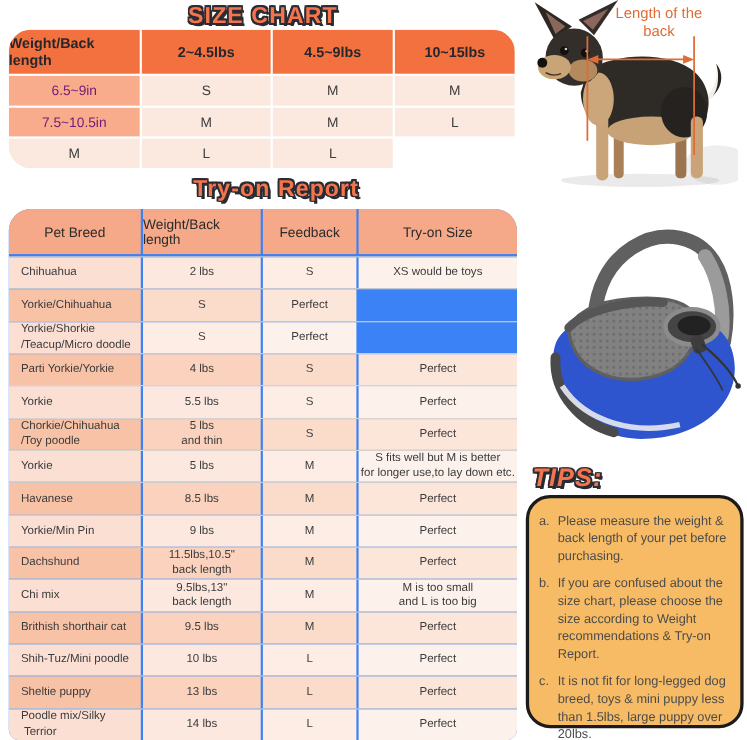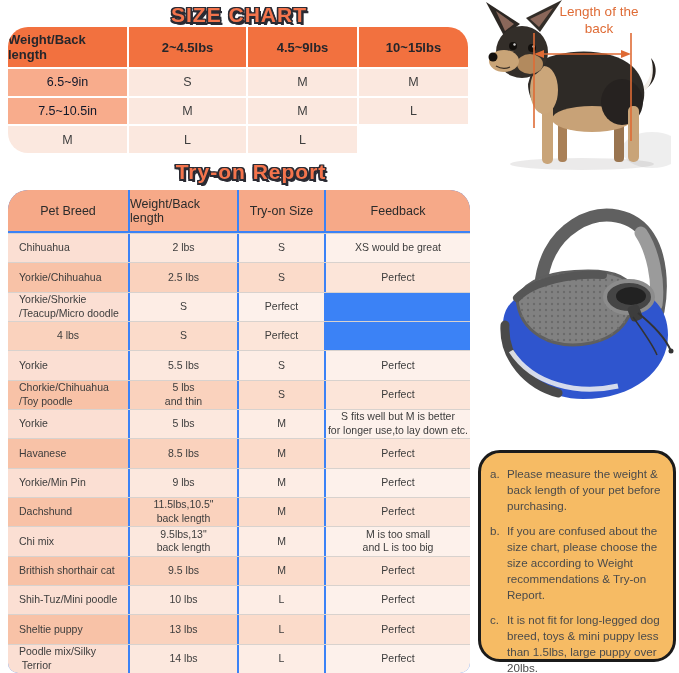--- a/index.html
+++ b/index.html
@@ -24,21 +24,21 @@
 
   
   .size-table {
     position:absolute; left:8px; top:27px; width:460px; height:126px;
     border-radius:20px; overflow:hidden; background:#ffffff;
     display:grid; grid-template-rows:40px 1fr 1fr 1fr; row-gap:2px;
   }
   .srow { display:grid; grid-template-columns:119px 117px 109px 1fr; column-gap:2px; }
   .scell { display:flex; align-items:center; justify-content:center; font-size:12.5px; color:#3f3f3f; }
   .size-head .scell { background:#F2713F; color:#26262b; font-weight:600; font-size:13px; }
-  .scell.rowlabel { background:#F8AC8C; color:#0f172a; }
+  .scell.rowlabel { background:#F8AC8C; color:#701a75; }
   .scell.val { background:#FBE8DF; }
 
   
   .dog-figure { position:absolute; left:460px; top:0; width:211px; height:172px; }
   .dog-annotation {
     position:absolute; left:96px; top:4px; width:86px; text-align:center;
     color:#DF6B35; font-size:13.5px; line-height:1.25;
   }
 
   
@@ -152,43 +152,43 @@
     </svg>
     <div class="dog-annotation">Length of the back</div>
   </div>
 
   <div id="tryon-title" class="display-title">Try-on Report</div>
 
   <div class="tryon-table">
     <div class="tryon-head">
       <div class="hcell">Pet Breed</div>
       <div class="hcell">Weight/Back length</div>
+      <div class="hcell">Feedback</div>
       <div class="hcell">Try-on Size</div>
-      <div class="hcell">Feedback</div>
     </div>
     <div class="tryon-body">
         <div class="trow shade-light">
           <div class="tcell c1">Chihuahua</div>
           <div class="tcell c2">2 lbs</div>
           <div class="tcell c3">S</div>
-          <div class="tcell c4">XS would be great</div>
+          <div class="tcell c4">XS would be toys</div>
         </div>
         <div class="trow shade-dark">
           <div class="tcell c1">Yorkie/Chihuahua</div>
-          <div class="tcell c2">2.5 lbs</div>
           <div class="tcell c3">S</div>
           <div class="tcell c4">Perfect</div>
         </div>
         <div class="trow shade-light">
           <div class="tcell c1">Yorkie/Shorkie
 /Teacup/Micro doodle</div>
           <div class="tcell c3">S</div>
           <div class="tcell c4">Perfect</div>
         </div>
         <div class="trow shade-dark">
+          <div class="tcell c1">Parti Yorkie/Yorkie</div>
           <div class="tcell c2">4 lbs</div>
           <div class="tcell c3">S</div>
           <div class="tcell c4">Perfect</div>
         </div>
         <div class="trow shade-light">
           <div class="tcell c1">Yorkie</div>
           <div class="tcell c2">5.5 lbs</div>
           <div class="tcell c3">S</div>
           <div class="tcell c4">Perfect</div>
         </div>
@@ -292,20 +292,21 @@
 
       <g transform="rotate(-20 152 120)">
           <rect x="146" y="112" width="12" height="16" rx="4" fill="#3d3d3d"></rect>
         </g>
       <path d="M155,120 C170,132 182,144 188,158" stroke="#333333" stroke-width="2" fill="none"></path>
       <path d="M150,124 C160,138 170,152 174,162" stroke="#333333" stroke-width="1.5" fill="none"></path>
       <circle cx="188" cy="158" r="2.5" fill="#333333"></circle>
     </svg>
   </div>
 
+  <div id="tips-title" class="display-title">TIPS:</div>
 
   <div class="tips-box">
     <div class="tip-item">
       <div class="tip-marker">a.</div>
       <div class="tip-text">Please measure the weight &amp; back length of your pet before purchasing.</div>
     </div>
     <div class="tip-item">
       <div class="tip-marker">b.</div>
       <div class="tip-text">If you are confused about the size chart, please choose the size according to Weight recommendations &amp; Try-on Report.</div>
     </div>

